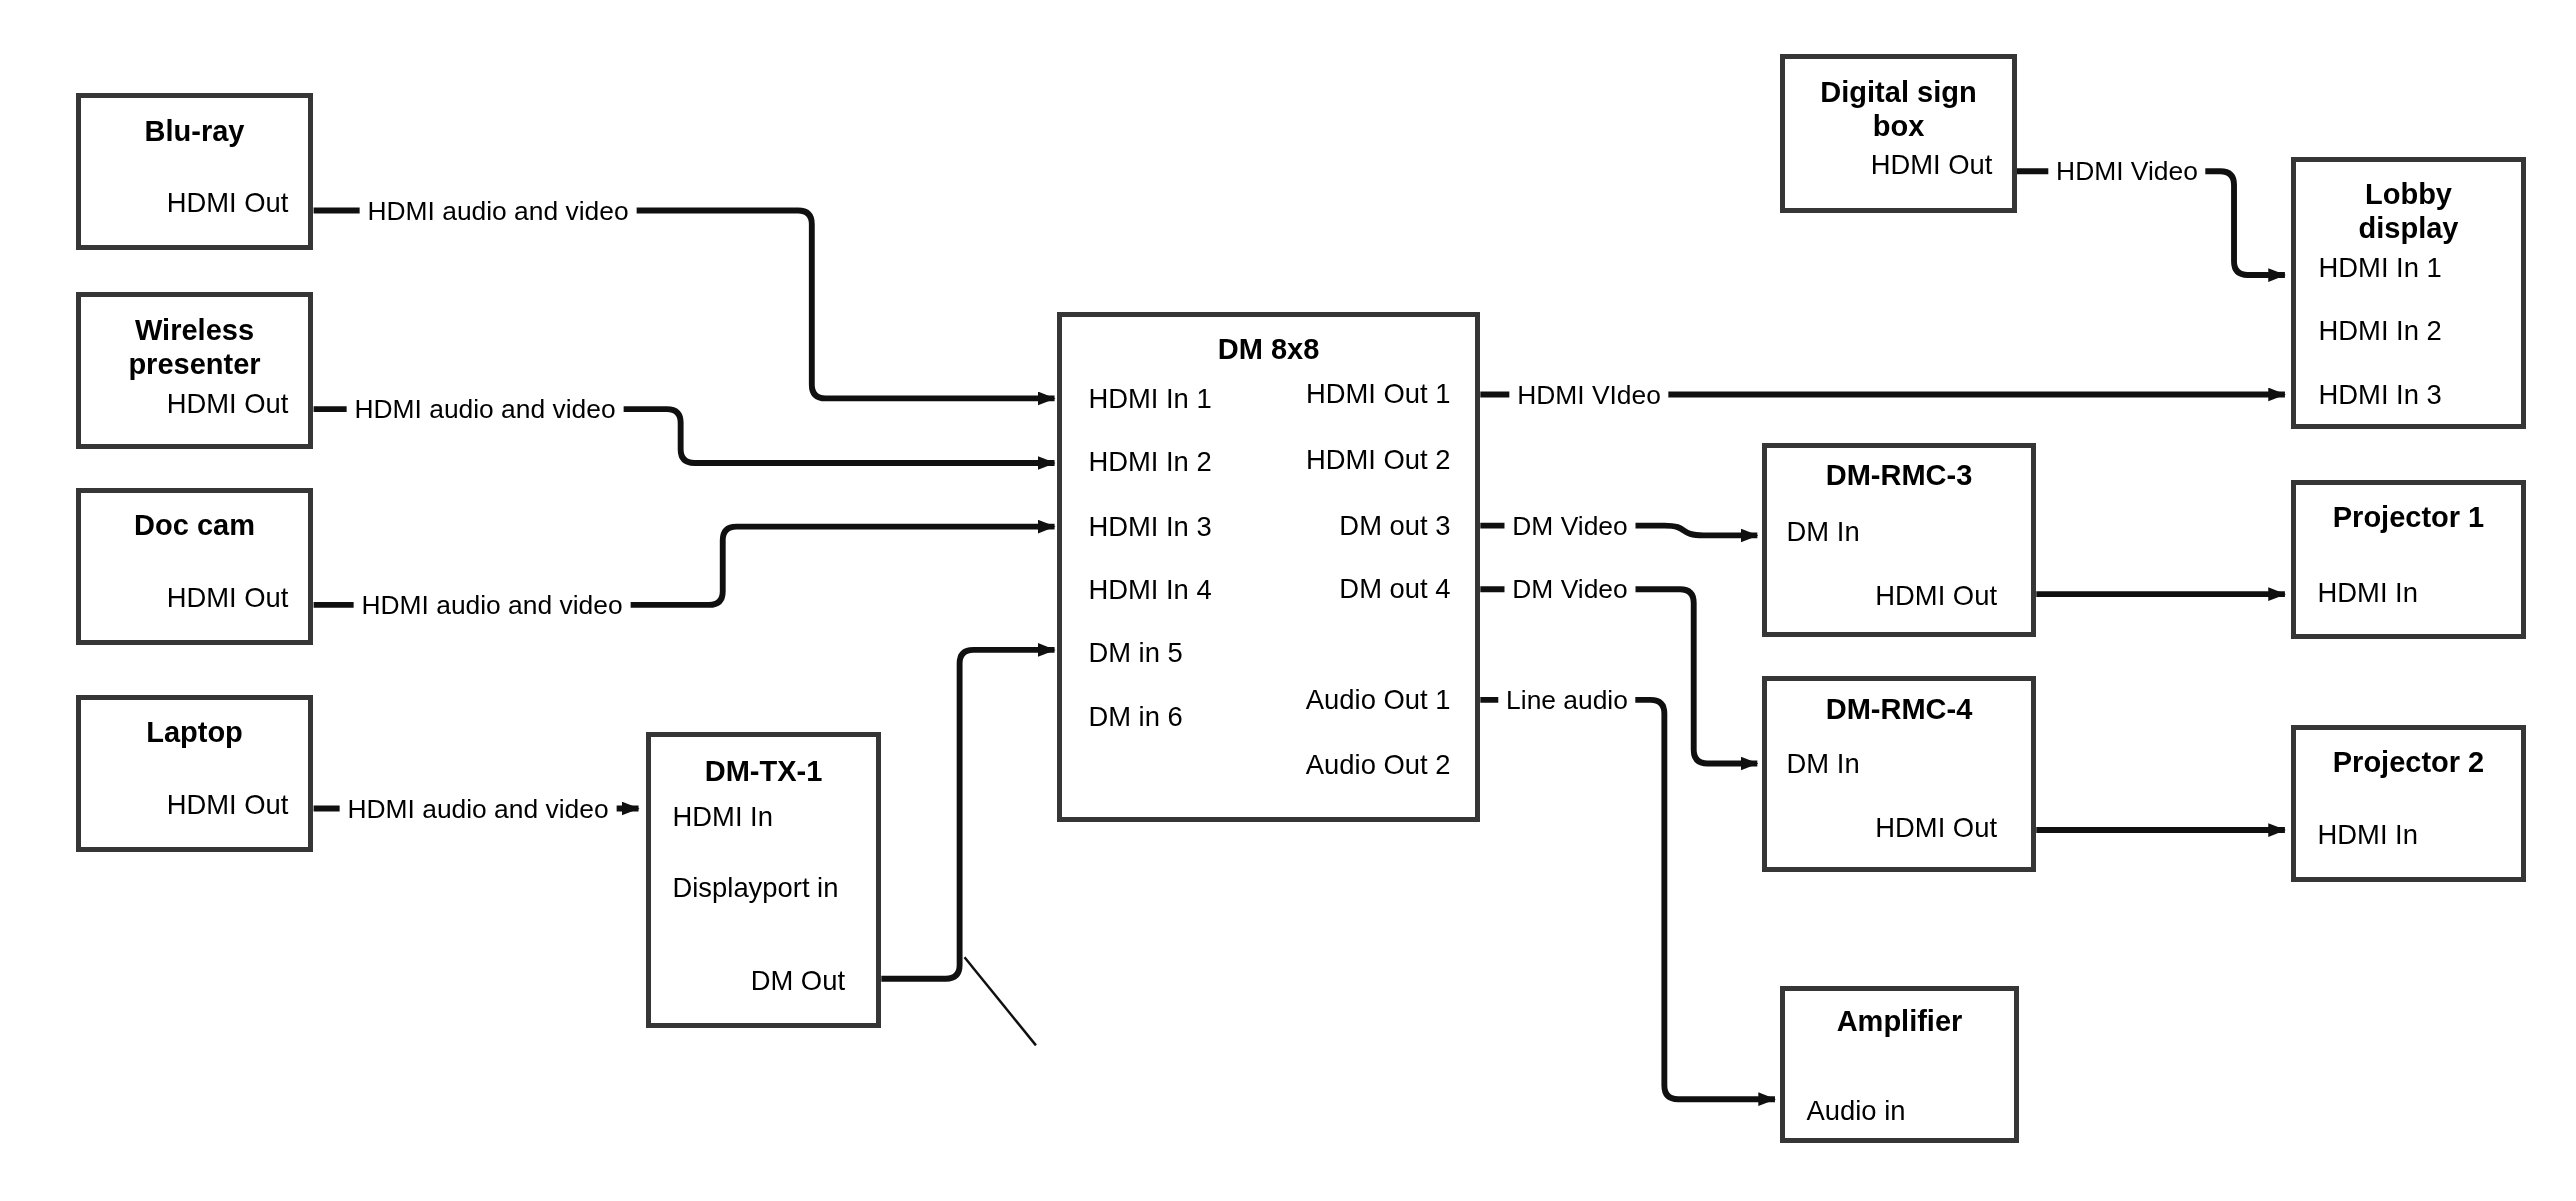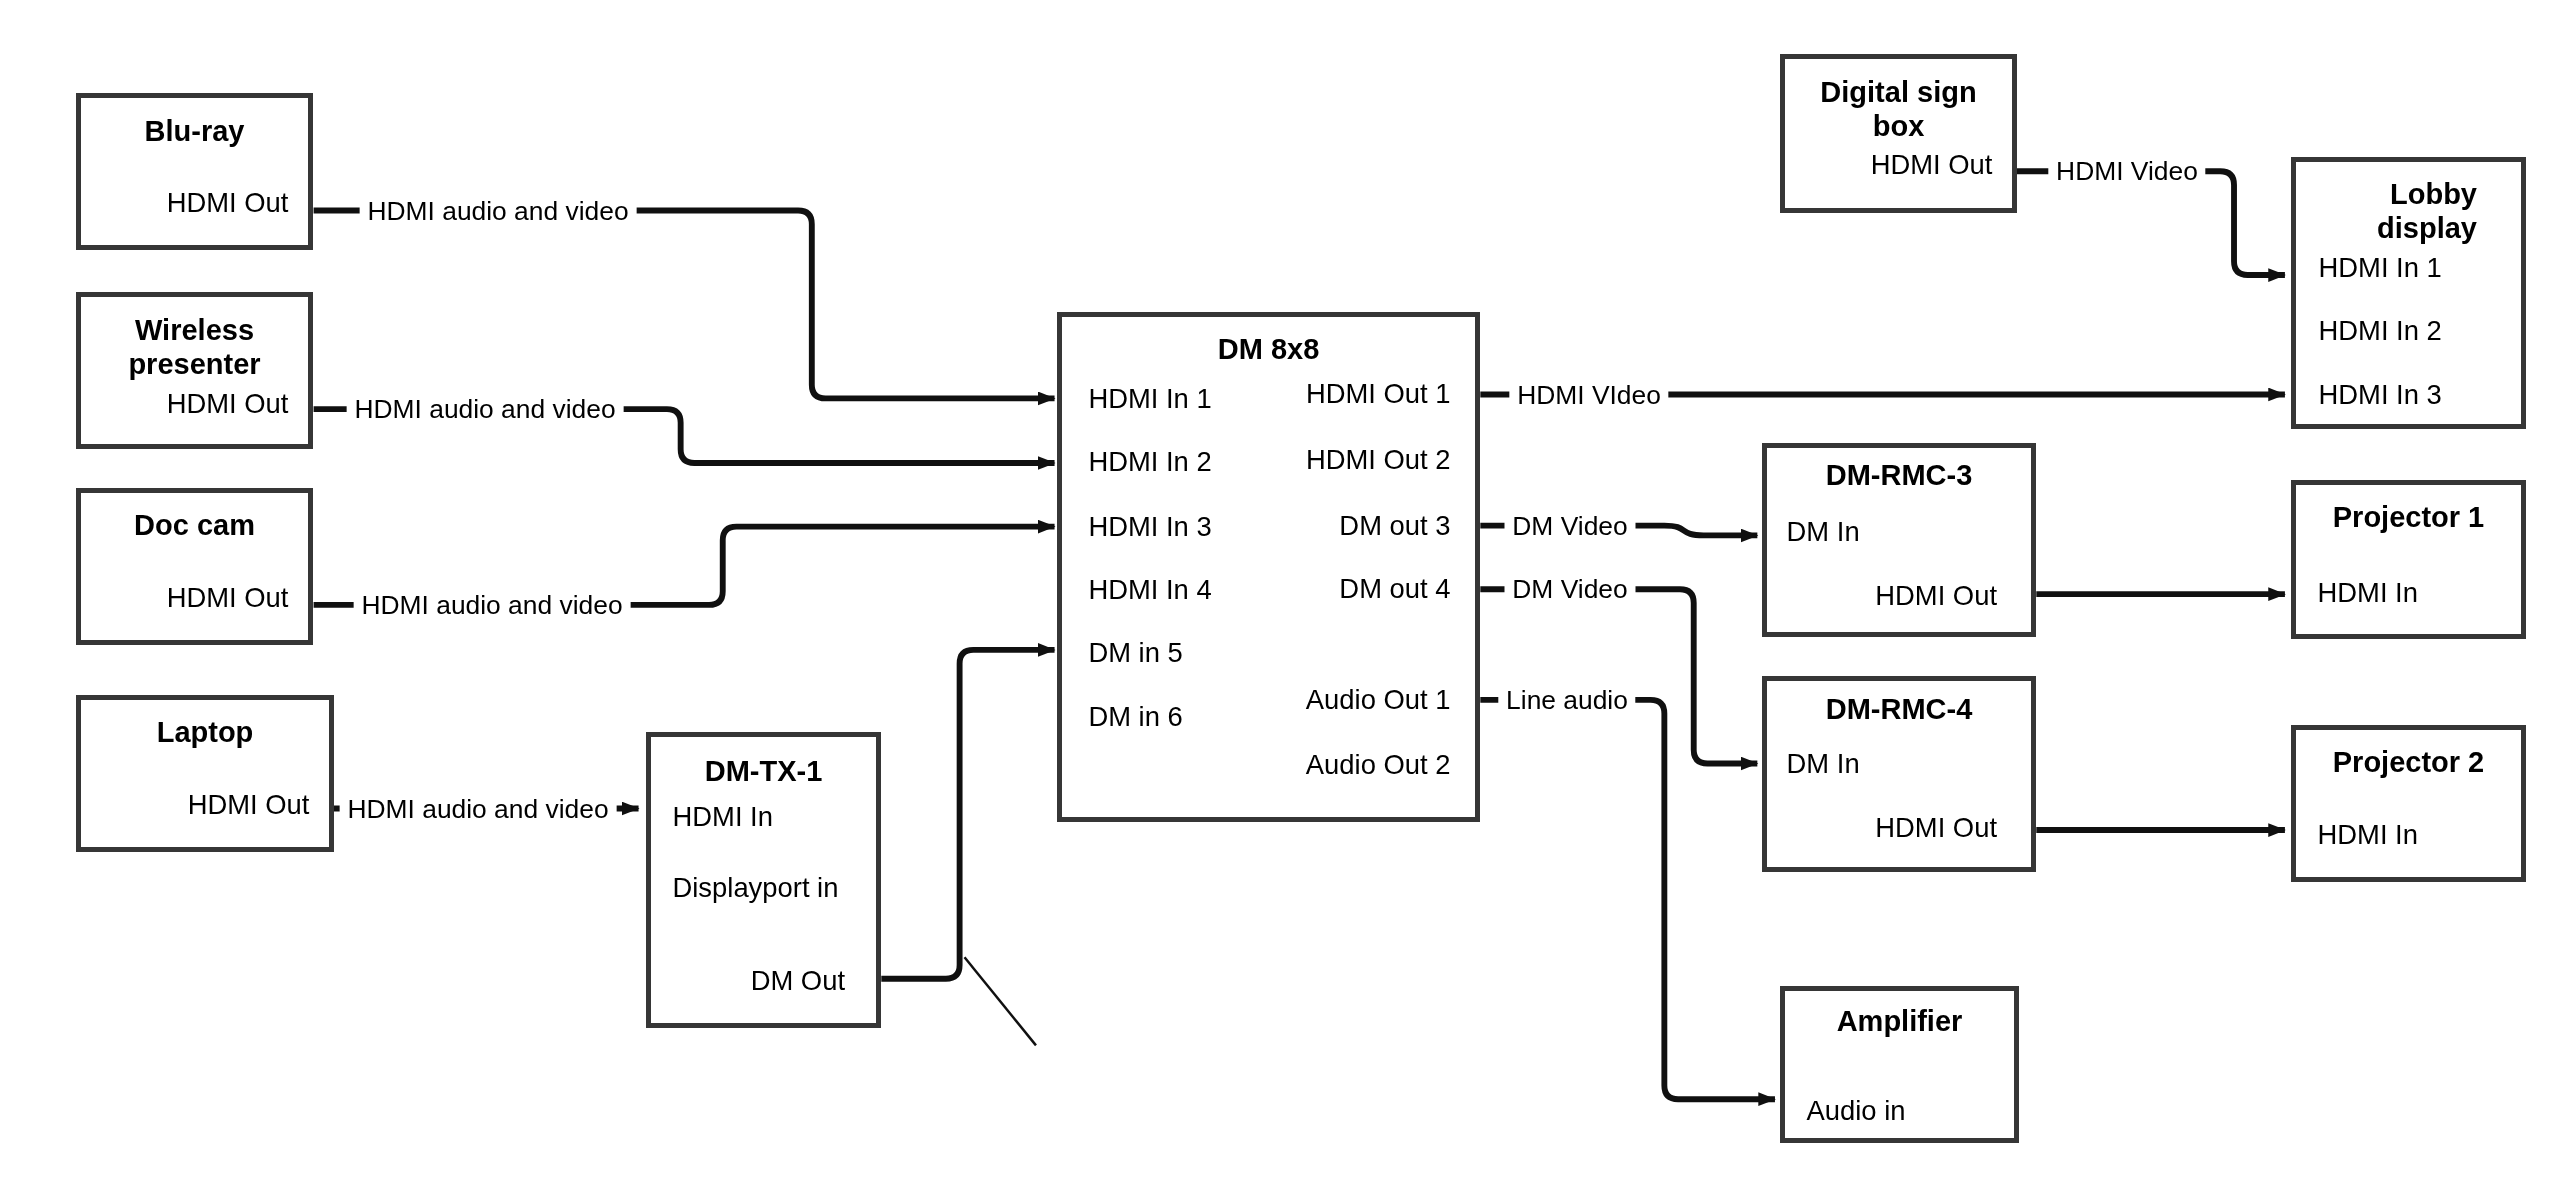--- a/index.html
+++ b/index.html
@@ -90,21 +90,21 @@
   <div class="node" style="left:76px;top:292px;width:237px;height:157px;">
     <div class="title" style="top:15.7px;"><span style="max-width:166px;">Wireless presenter</span></div>
     <div class="port" style="right:19.6px;top:106px;">HDMI Out</div>
   </div>
 
   <div class="node" style="left:76px;top:488px;width:237px;height:157px;">
     <div class="title" style="top:14.7px;"><span>Doc cam</span></div>
     <div class="port" style="right:19.6px;top:104px;">HDMI Out</div>
   </div>
 
-  <div class="node" style="left:76px;top:695px;width:258px;height:157px;">
+  <div class="node" style="left:76px;top:695px;width:237px;height:157px;">
     <div class="title" style="top:14.7px;"><span>Laptop</span></div>
     <div class="port" style="right:19.6px;top:104px;">HDMI Out</div>
   </div>
 
   <div class="node" style="left:646px;top:732px;width:235px;height:296px;">
     <div class="title" style="top:16.6px;"><span>DM-TX-1</span></div>
     <div class="port" style="left:21.5px;top:79px;">HDMI In</div>
     <div class="port" style="left:21.5px;top:150px;">Displayport in</div>
     <div class="port" style="right:31px;top:243px;">DM Out</div>
   </div>
@@ -124,21 +124,21 @@
     <div class="port" style="right:24.5px;top:382px;">Audio Out 1</div>
     <div class="port" style="right:24.5px;top:447px;">Audio Out 2</div>
   </div>
 
   <div class="node" style="left:1780px;top:54px;width:237px;height:159px;">
     <div class="title" style="top:15.7px;"><span style="max-width:186px;">Digital sign box</span></div>
     <div class="port" style="right:19.6px;top:105px;">HDMI Out</div>
   </div>
 
   <div class="node" style="left:2291px;top:157px;width:235px;height:272px;">
-    <div class="title" style="top:14.7px;"><span style="max-width:137px;text-align:right;">Lobby display</span></div>
+    <div class="title" style="top:14.7px;"><span style="max-width:137px;">Lobby display</span></div>
     <div class="port" style="left:22.5px;top:105px;">HDMI In 1</div>
     <div class="port" style="left:22.5px;top:168px;">HDMI In 2</div>
     <div class="port" style="left:22.5px;top:232px;">HDMI In 3</div>
   </div>
 
   <div class="node" style="left:1762px;top:443px;width:274px;height:194px;">
     <div class="title" style="top:9.8px;"><span>DM-RMC-3</span></div>
     <div class="port" style="left:19.6px;top:83px;">DM In</div>
     <div class="port" style="right:34px;top:147px;">HDMI Out</div>
   </div>

